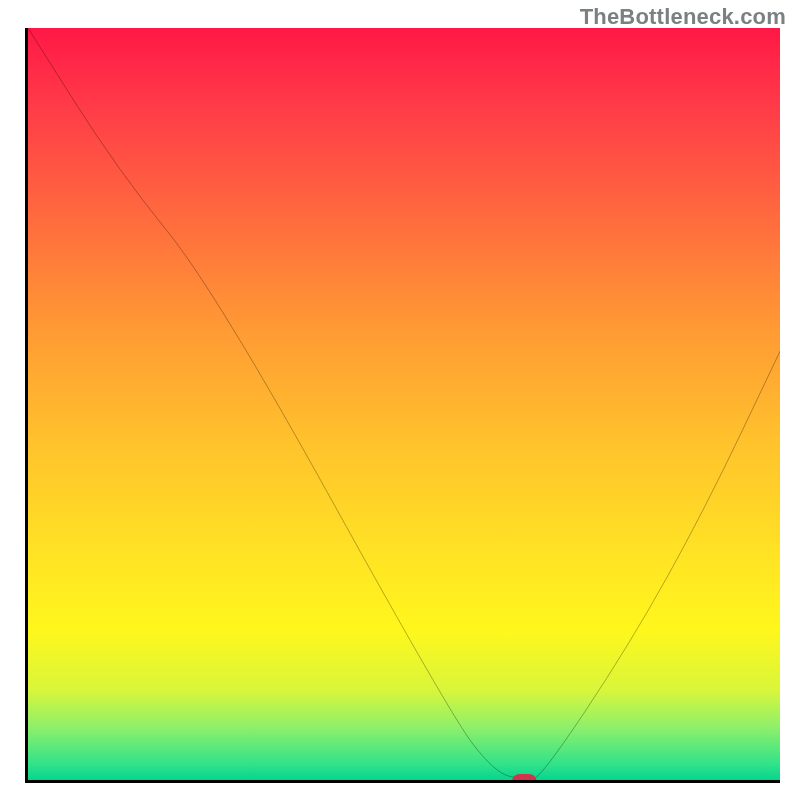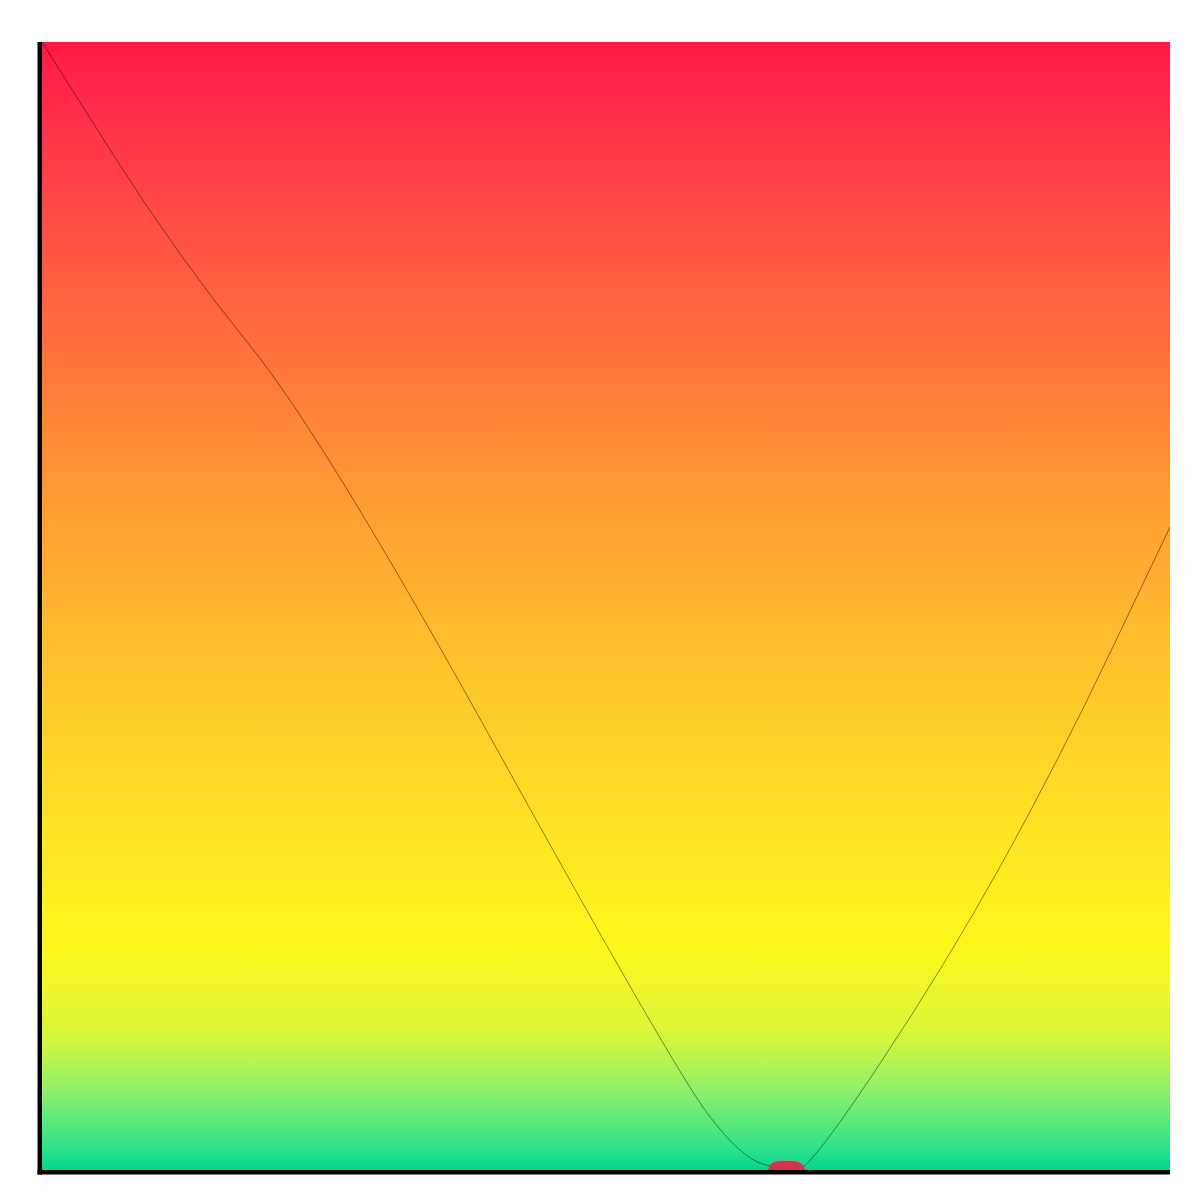--- a/index.html
+++ b/index.html
@@ -66,20 +66,21 @@
     overflow: visible;
   }
   .marker {
     fill: #d2344d;
   }
 </style>
 </head>
 <body>
 <div class="page">
 
+  <div class="attribution">TheBottleneck.com</div>
 
   <div class="chart-frame">
     <div class="gradient-bg"></div>
 
     <svg class="curve" viewBox="0 0 100 100" preserveAspectRatio="none">
       <path id="curve-path" fill="none" stroke="#000" stroke-width="0.3" vector-effect="non-scaling-stroke" stroke-linejoin="round" stroke-linecap="round" d="M 0 0 Q 0 0 6 9.5 Q 12 19 18.5 27 Q 25 35 40.5 63 Q 56.00000000000001 91 59 95 Q 62 99 64 99.5 Q 66 100 67 100 Q 68 100 74 91 Q 80 82 85 73 Q 90 64 95 53.5 T 100 43.00000000000001"></path>
       <rect id="marker-rect" class="marker" rx="1" ry="1" x="64.4" y="99.2" width="3.2" height="1.6" fill="#d2344d"></rect>
     </svg>
   </div>
 </div>

